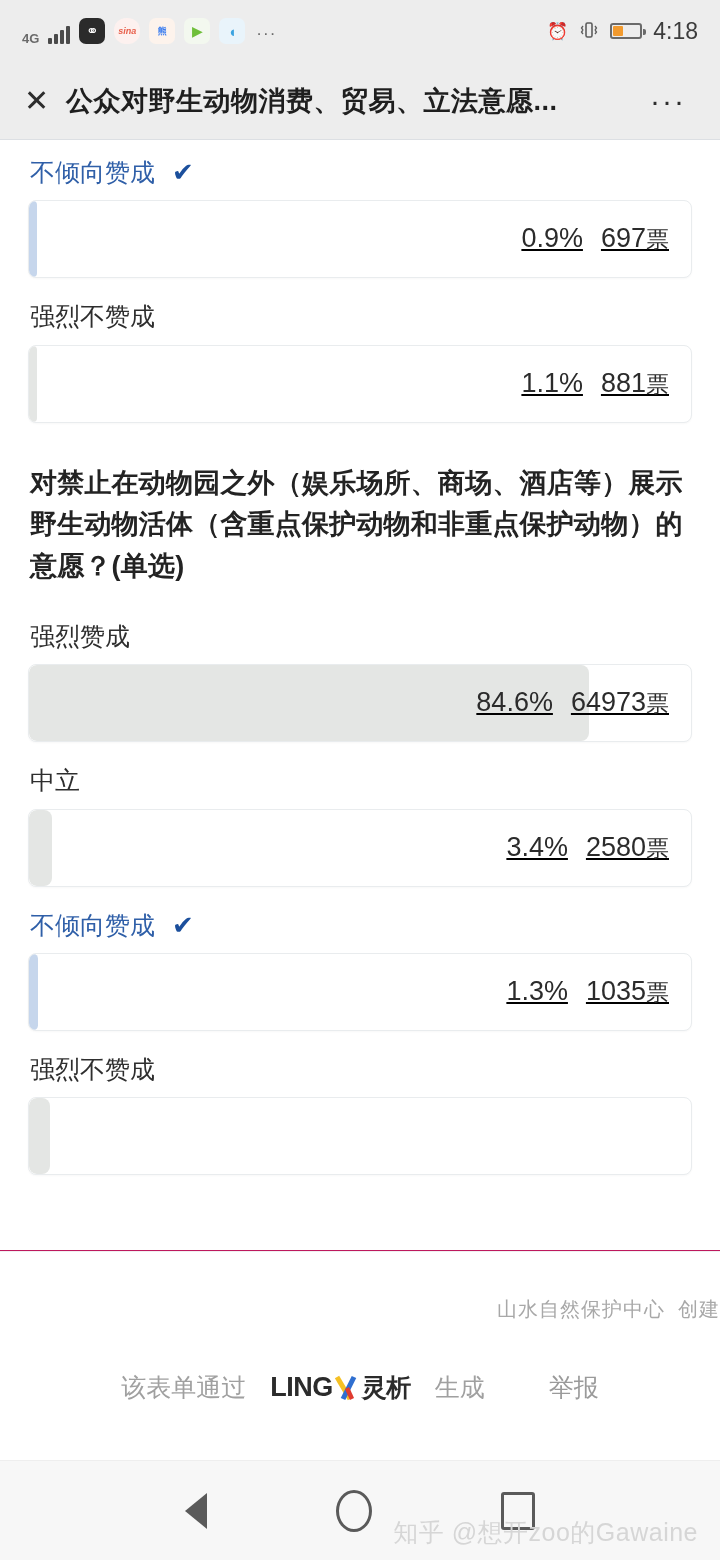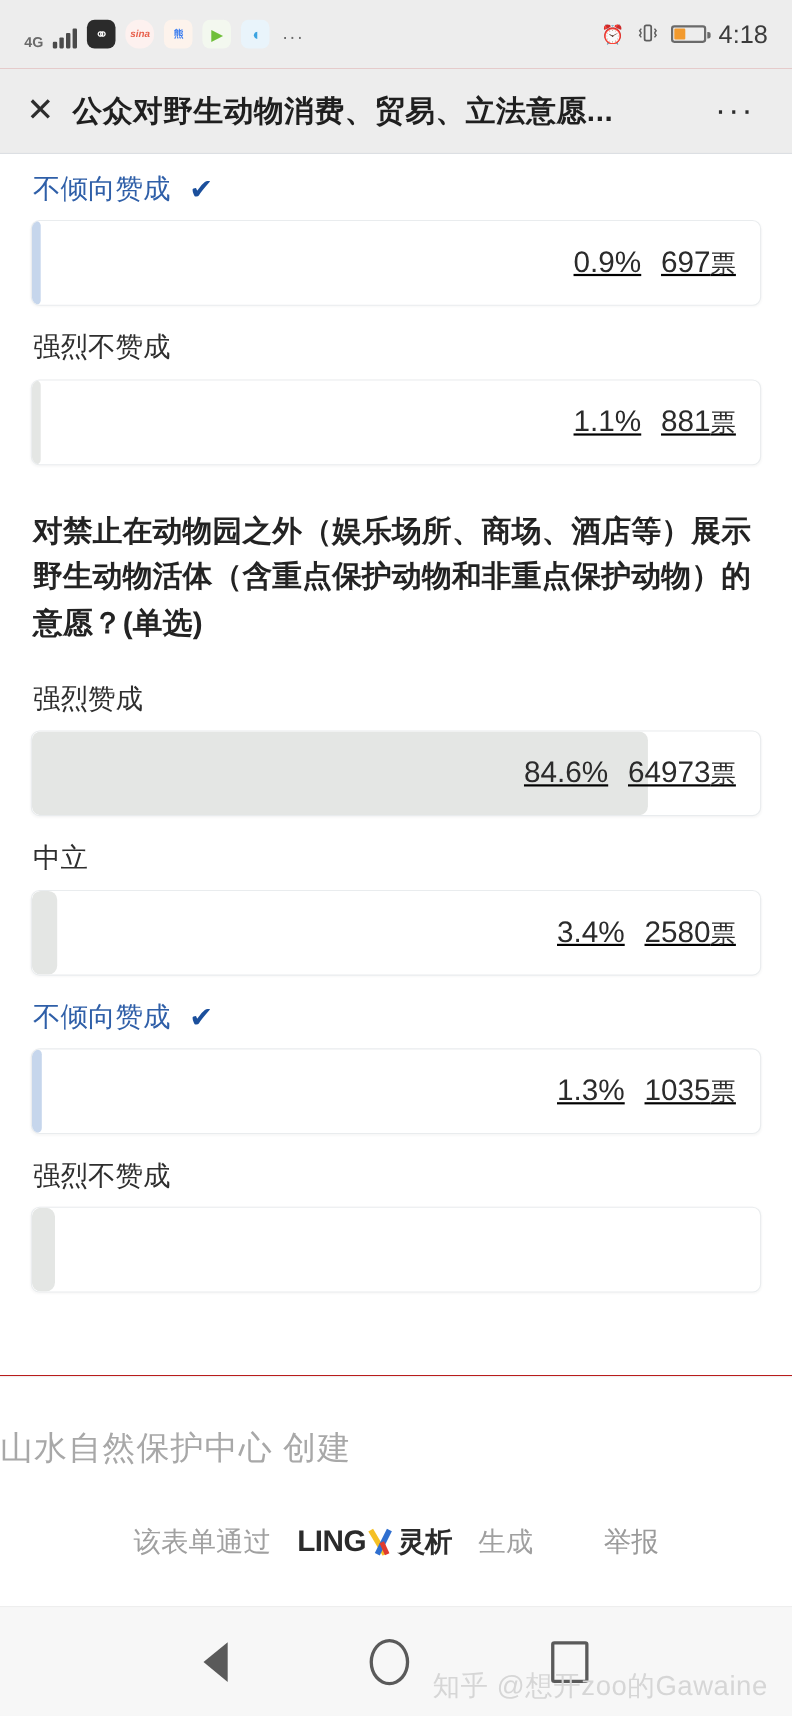--- a/index.html
+++ b/index.html
@@ -2,21 +2,21 @@
 <html><head>
 <meta charset="utf-8">
 <style>
   * { margin:0; padding:0; box-sizing:border-box; }
   html, body {
     width:720px; height:1560px;
     font-family:"Liberation Sans","DejaVu Sans",sans-serif;
     background:#ffffff;
     overflow:hidden;
   }
-  #screen { position:relative; width:720px; height:1560px; background:#b91c1c; }
+  #screen { position:relative; width:720px; height:1560px; background:#be185d; }
 
   
   .statusbar {
     position:absolute; top:0; left:0; width:720px; height:62px;
     background:#ededed;
     display:flex; align-items:center;
     padding:0 22px;
   }
   .sb-left { display:flex; align-items:flex-end; gap:9px; flex:1; }
   .sb-right { display:flex; align-items:center; gap:11px; }
@@ -87,22 +87,22 @@
   .bar .votes .unit { font-size:23px; }
 
   .question {
     font-size:27px; font-weight:bold; color:#232323; line-height:1.55;
     padding:34px 2px 16px 2px; letter-spacing:0.2px;
   }
 
   
   .footer { position:absolute; top:1251px; left:0; width:720px; height:209px;
             background:#fff; border-top:1px solid #f0f0f0; }
-  .footer-owner { text-align:left; font-size:30px; color:#a8a8a8;
-                  padding-top:44px; letter-spacing:1px; }
+  .footer-owner { text-align:right; font-size:20px; color:#a8a8a8;
+                  padding-top:44px; letter-spacing:1px;font-family:Liberation Mono, monospace; }
   .footer-row { display:flex; align-items:center; justify-content:center;
                 gap:24px; padding-top:48px; font-size:25px; color:#a0a0a0; }
   .lingxi { display:inline-flex; align-items:center; gap:1px;
             font-size:27px; font-weight:bold; color:#2b2b2b; letter-spacing:-0.5px; }
   .lingxi .xmark { position:relative; display:inline-block; width:26px; height:26px; }
   .lingxi .cn { font-size:25px; font-weight:bold; color:#2b2b2b; margin-left:1px; }
   .report { color:#9a9a9a; font-size:25px; margin-left:40px; }
 
   
   .navbar { position:absolute; top:1460px; left:0; width:720px; height:100px;

